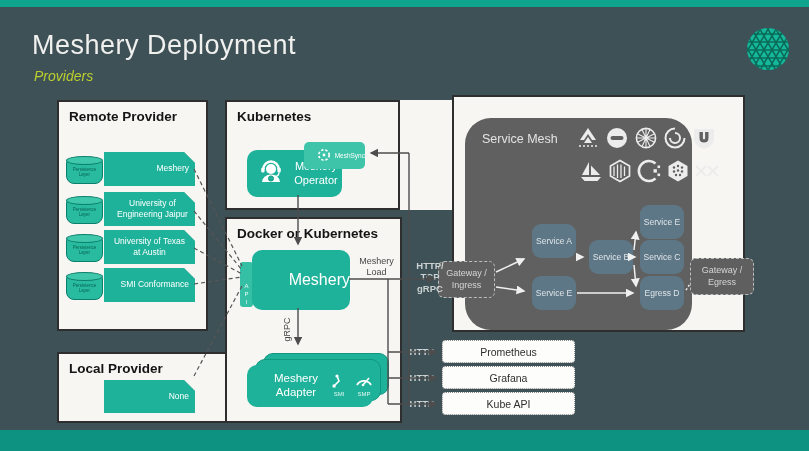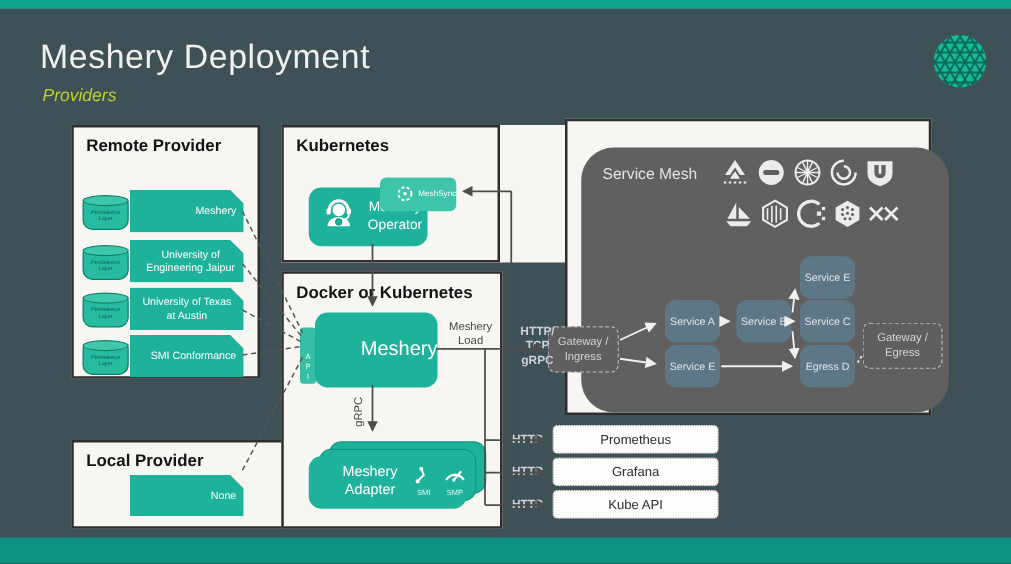--- a/index.html
+++ b/index.html
@@ -30,21 +30,21 @@
   .opbox{flex-direction:row;gap:6px;font-size:11px;line-height:1.2;}
   .meshsync{background:#3ec4a9;border-radius:5px;font-size:6.5px;gap:4px;}
   .apitab{background:#35bfa5;border-radius:3px;font-size:6px;writing-mode:vertical-rl;
           text-orientation:upright;letter-spacing:2px;color:#eafff9;}
   .mesherybig{font-size:16px;}
   .adapterback{position:absolute;background:#1fb29a;border-radius:10px;border:1px solid #0f9780;box-sizing:border-box;}
   .adapter{flex-direction:row;gap:8px;font-size:11.5px;line-height:1.2;border-radius:10px;}
   .adicon{display:flex;flex-direction:column;align-items:center;font-size:6px;gap:1px;color:#dff8f1;}
   .lbl{position:absolute;color:#474747;font-size:9px;line-height:1.2;text-align:center;}
   .striplbl{position:absolute;color:#ccd2d3;font-size:9.5px;font-weight:bold;line-height:1.2;text-align:center;}
-  .meshbox{position:absolute;left:465px;top:118px;width:294px;height:212px;background:#606060;border-radius:26px;}
+  .meshbox{position:absolute;left:465px;top:118px;width:227px;height:212px;background:#606060;border-radius:26px;}
   .meshtitle{position:absolute;left:17px;top:14px;font-size:12.5px;color:#e3e3e3;}
   .svc{position:absolute;width:44px;height:34px;background:#5e7787;border-radius:9px;color:#dfe5e8;
        font-size:8.5px;display:flex;align-items:center;justify-content:center;}
   .gw{position:absolute;background:#5f5f5f;border:1.5px dashed #b9bdbd;border-radius:6px;color:#d5d5d5;
       font-size:9px;line-height:1.25;display:flex;align-items:center;justify-content:center;text-align:center;box-sizing:border-box;}
   .monbox{position:absolute;left:442px;width:133px;height:23px;background:#fdfdfc;border:1.5px dotted #8a8a8a;
       border-radius:4px;color:#2e2e2e;font-size:10.5px;display:flex;align-items:center;justify-content:center;box-sizing:border-box;}
   .logorow{position:absolute;display:flex;gap:3px;}
   .overlay{position:absolute;left:0;top:0;pointer-events:none;}
 </style>
@@ -71,21 +71,21 @@
           <path d="M0 8 H46 M0 16 H46 M0 24 H46 M0 32 H46 M0 40 H46"></path>
           <path d="M-10 46 L18 -2 M-2 46 L26 -2 M6 46 L34 -2 M14 46 L42 -2 M22 46 L50 -2 M30 46 L58 -2"></path>
           <path d="M-12 -2 L16 46 M-4 -2 L24 46 M4 -2 L32 46 M12 -2 L40 46 M20 -2 L48 46 M28 -2 L56 46"></path>
         </g>
       </g>
     </svg>
   </div>
 
   <div class="whitezone" style="left:225px;top:100px;width:230px;height:110px;"></div>
 
-  <div class="panel" style="left:57px;top:100px;width:151px;height:203px;">
+  <div class="panel" style="left:57px;top:100px;width:151px;height:231px;">
     <div class="ptitle">Remote Provider</div>
     <div class="cyl" style="left:7px;top:58px;">
         <div class="cyltext">Persistence Layer</div>
       </div>
     <div class="cyl" style="left:7px;top:98px;">
         <div class="cyltext">Persistence Layer</div>
       </div>
     <div class="cyl" style="left:7px;top:136px;">
         <div class="cyltext">Persistence Layer</div>
       </div>
@@ -236,21 +236,21 @@
           </g>
         </svg></span>
     <span><svg width="26" height="26" viewBox="0 0 26 26">
           <g stroke="#ececec" stroke-width="2.2" fill="none">
             <path d="M2 8 L12 18 M2 18 L12 8"></path>
             <path d="M14 8 L24 18 M14 18 L24 8"></path>
           </g>
         </svg></span>
   </div>
 
-  <div class="svc" style="left:532px;top:240px;">
+  <div class="svc" style="left:532px;top:224px;">
       <span>Service A</span>
     </div>
   <div class="svc" style="left:589px;top:240px;">
       <span>Service B</span>
     </div>
   <div class="svc" style="left:640px;top:205px;">
       <span>Service E</span>
     </div>
   <div class="svc" style="left:640px;top:240px;">
       <span>Service C</span>

